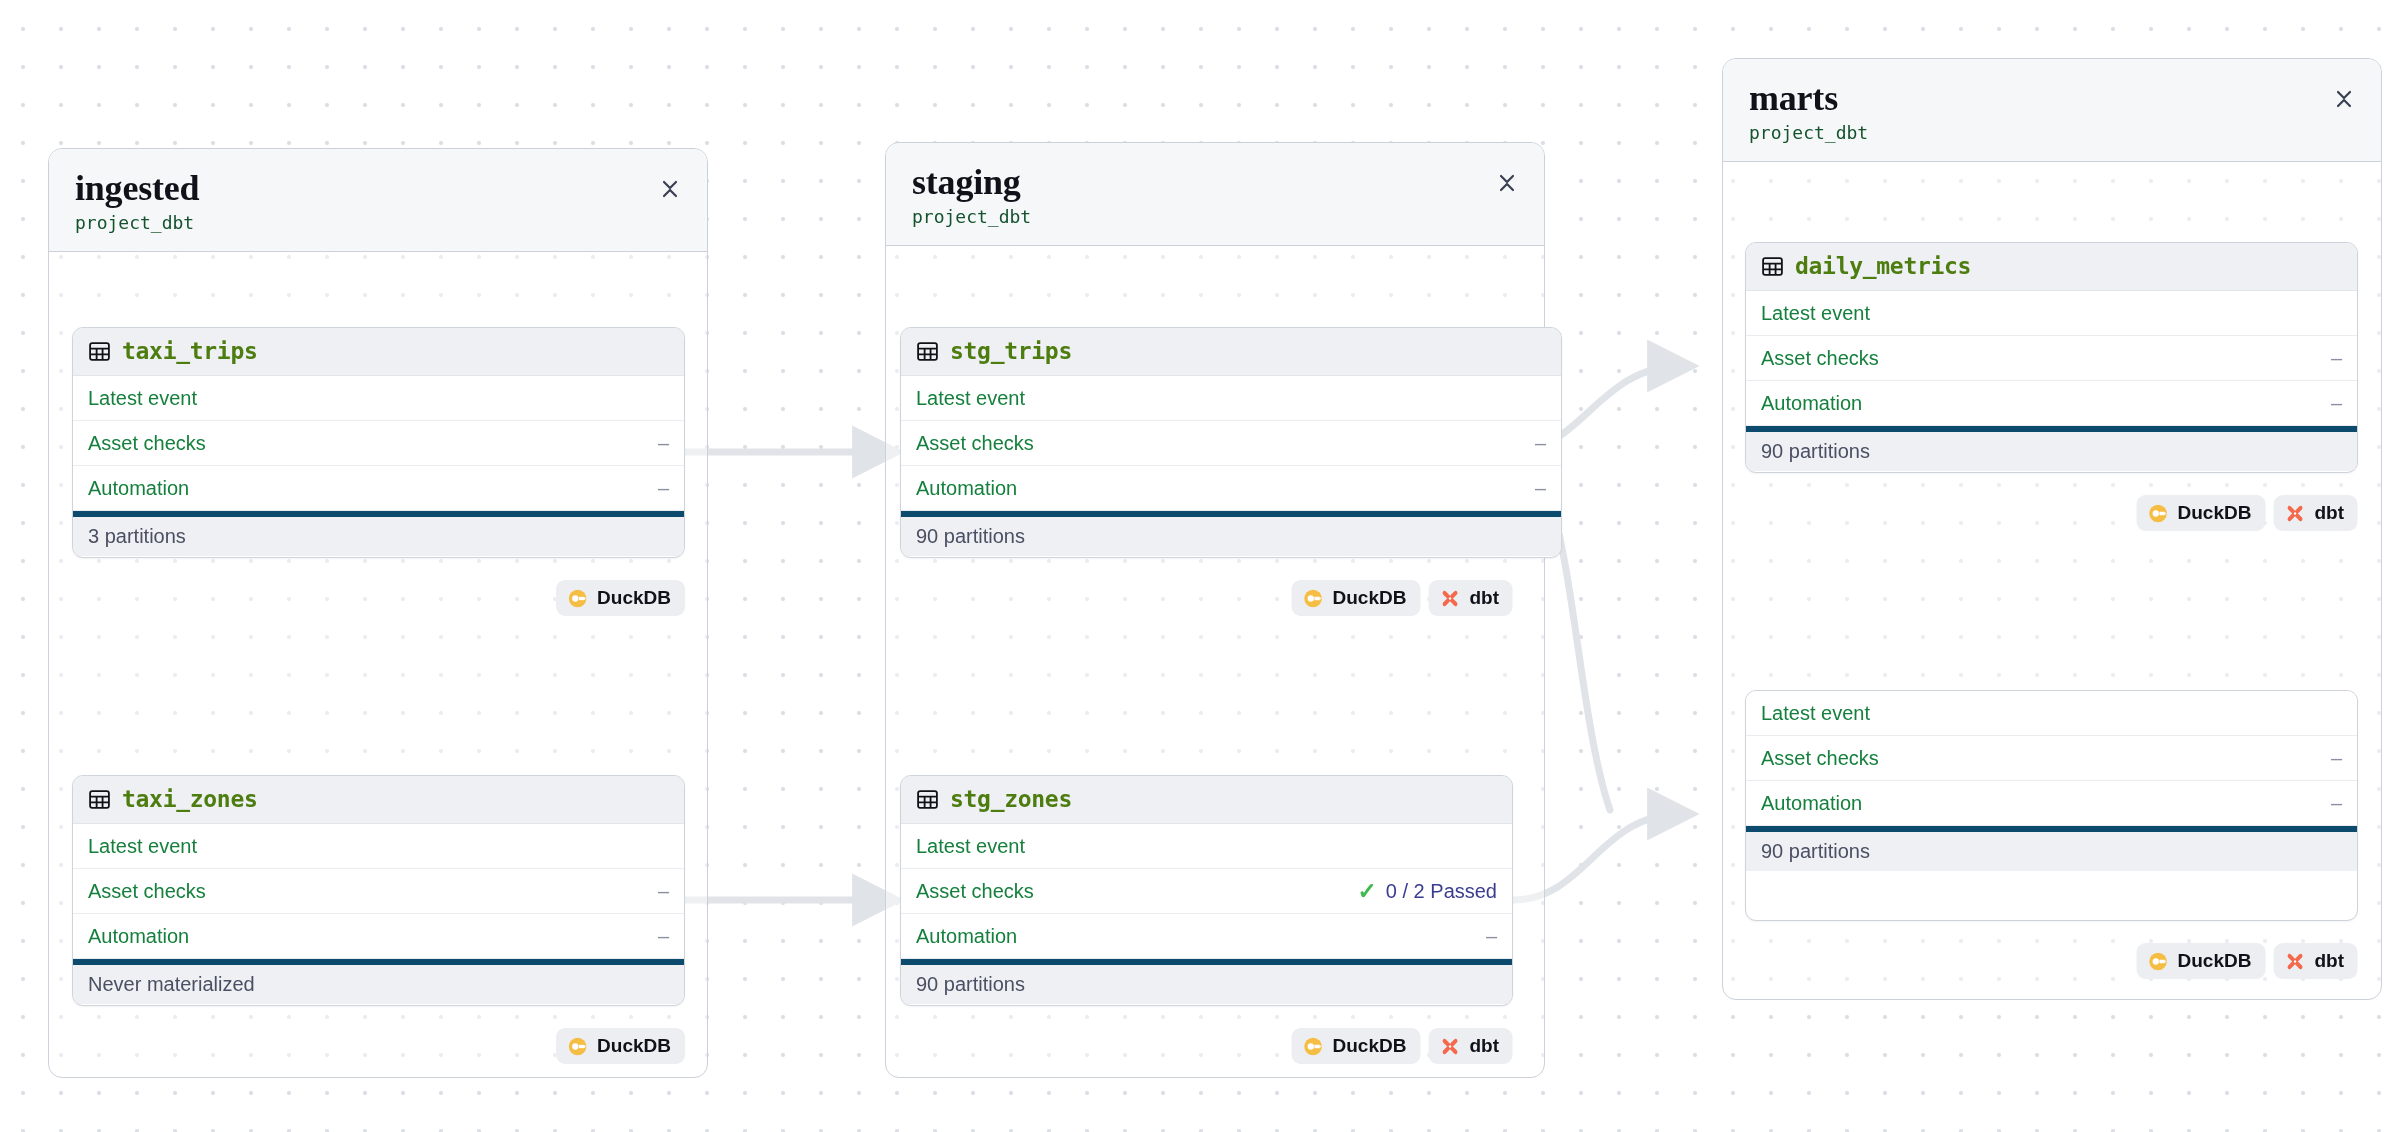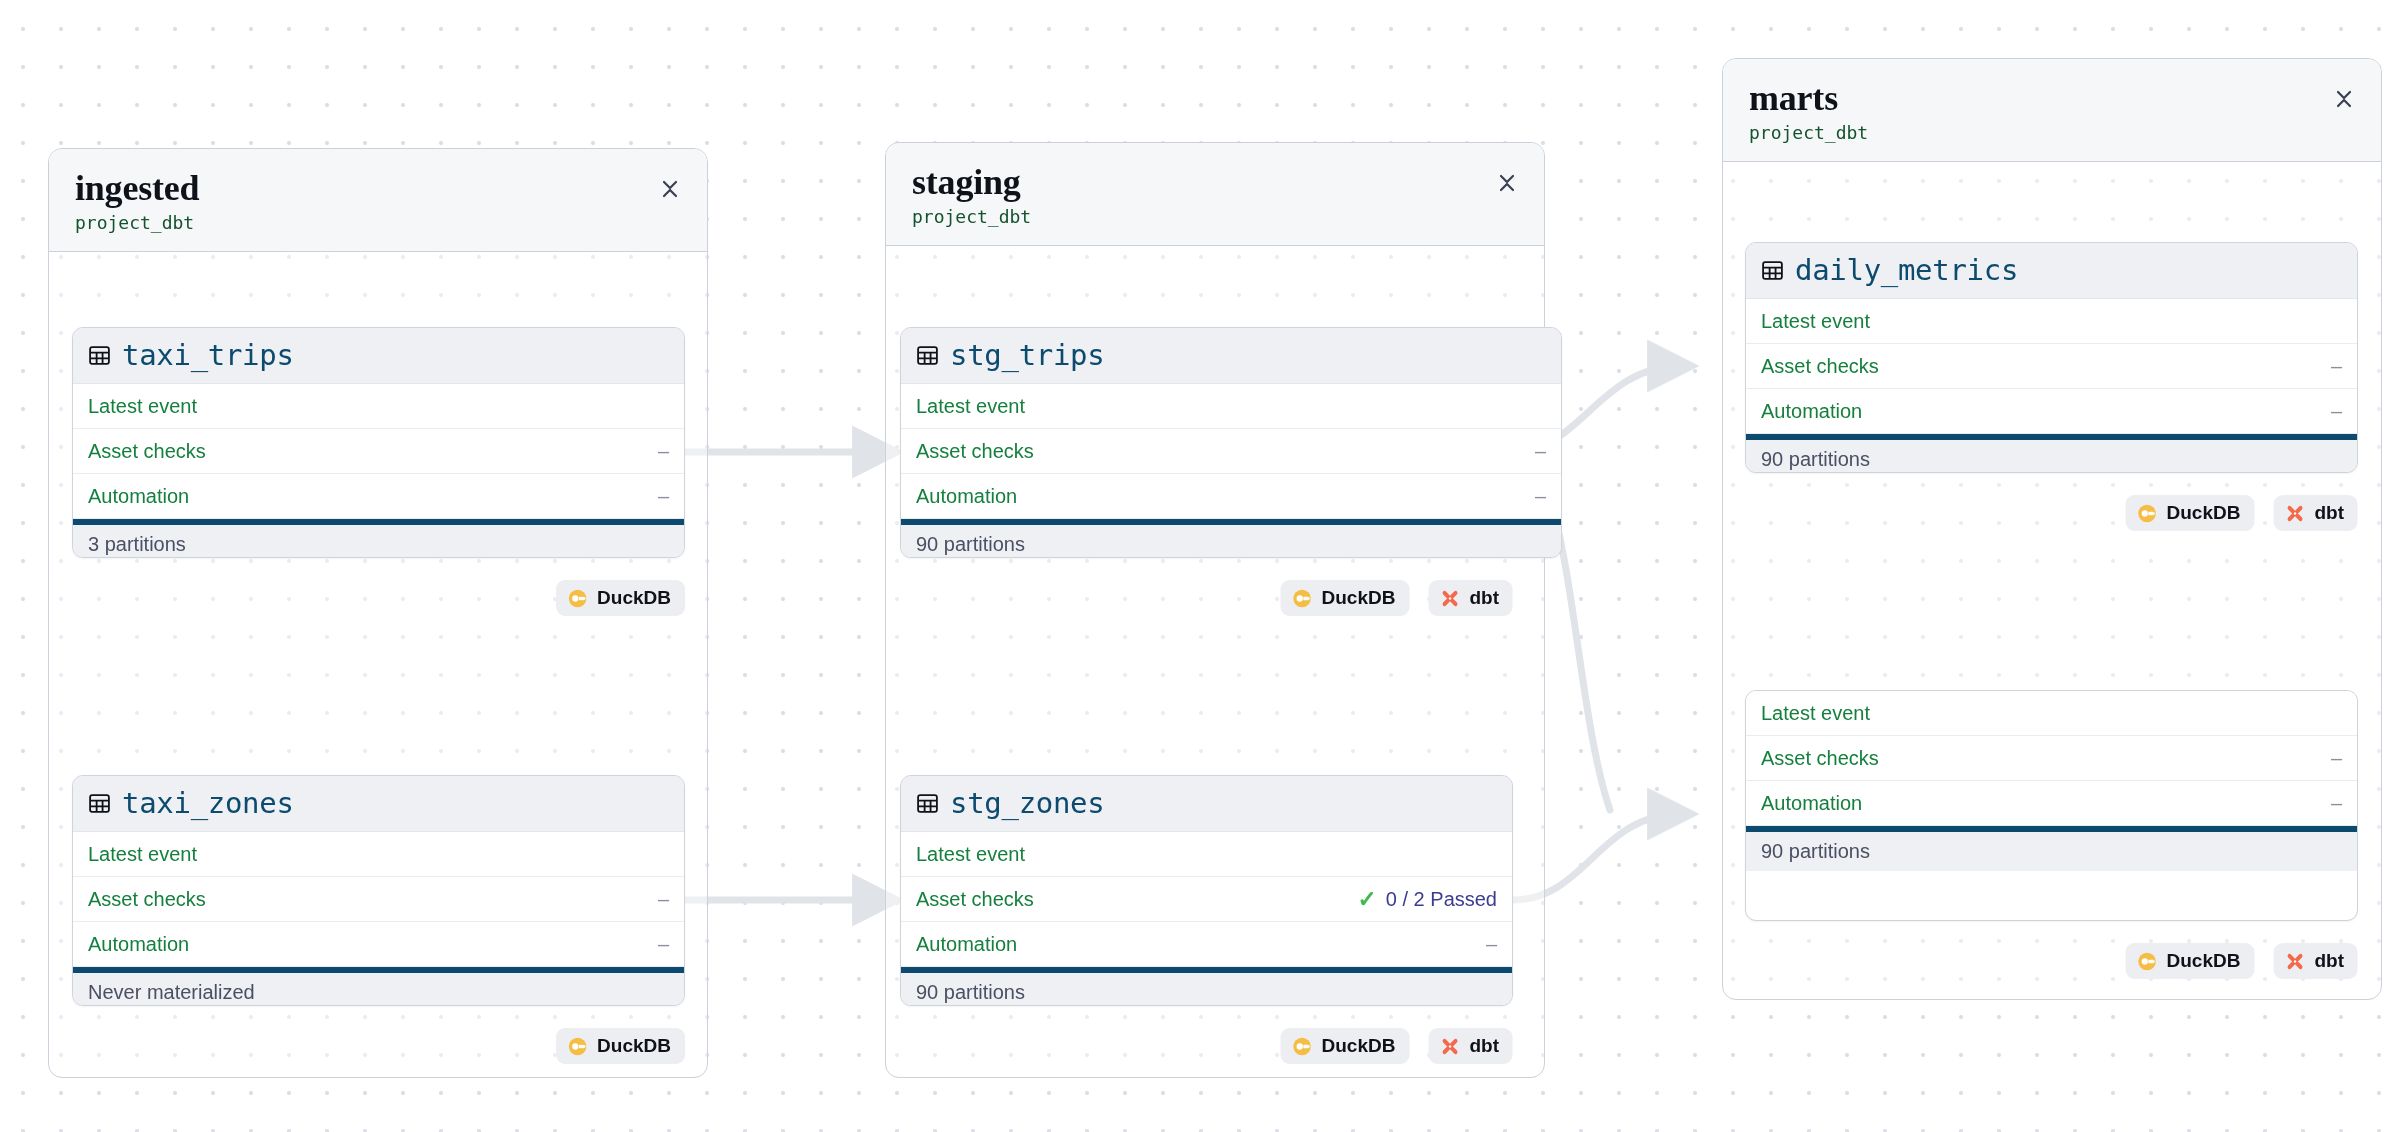--- a/index.html
+++ b/index.html
@@ -82,23 +82,23 @@
   .asset-head {
     background: #eef0f3;
     border-bottom: 1px solid #e2e5ea;
     padding: 10px 15px 11px 15px;
     display: flex;
     align-items: center;
     gap: 11px;
   }
   .asset-name {
     font-family: "DejaVu Sans Mono", "Liberation Mono", monospace;
-    font-size: 29px;
-    font-weight: 400;
-    color: #0c4a6e;
+    font-size: 23px;
+    font-weight: 700;
+    color: #4d7c0f;
     letter-spacing: -0.3px;
     white-space: nowrap;
   }
   .table-icon { flex: 0 0 auto; width: 23px; height: 23px; color: #10121a; display:block; }
 
   .asset-row {
     display: flex;
     align-items: center;
     justify-content: space-between;
     padding: 0 15px;
@@ -131,21 +131,21 @@
     display: flex;
     align-items: center;
   }
   .asset-footer-row .row-label { color: #4a4f63; }
 
   
   .kinds {
     position: absolute;
     z-index: 3;
     display: flex;
-    gap: 19px;
+    gap: 8px;
     align-items: center;
   }
   .kind-tag {
     display: flex;
     align-items: center;
     gap: 9px;
     background: #eceef2;
     border-radius: 9px;
     padding: 7px 14px 7px 11px;
     font-size: 19px;

